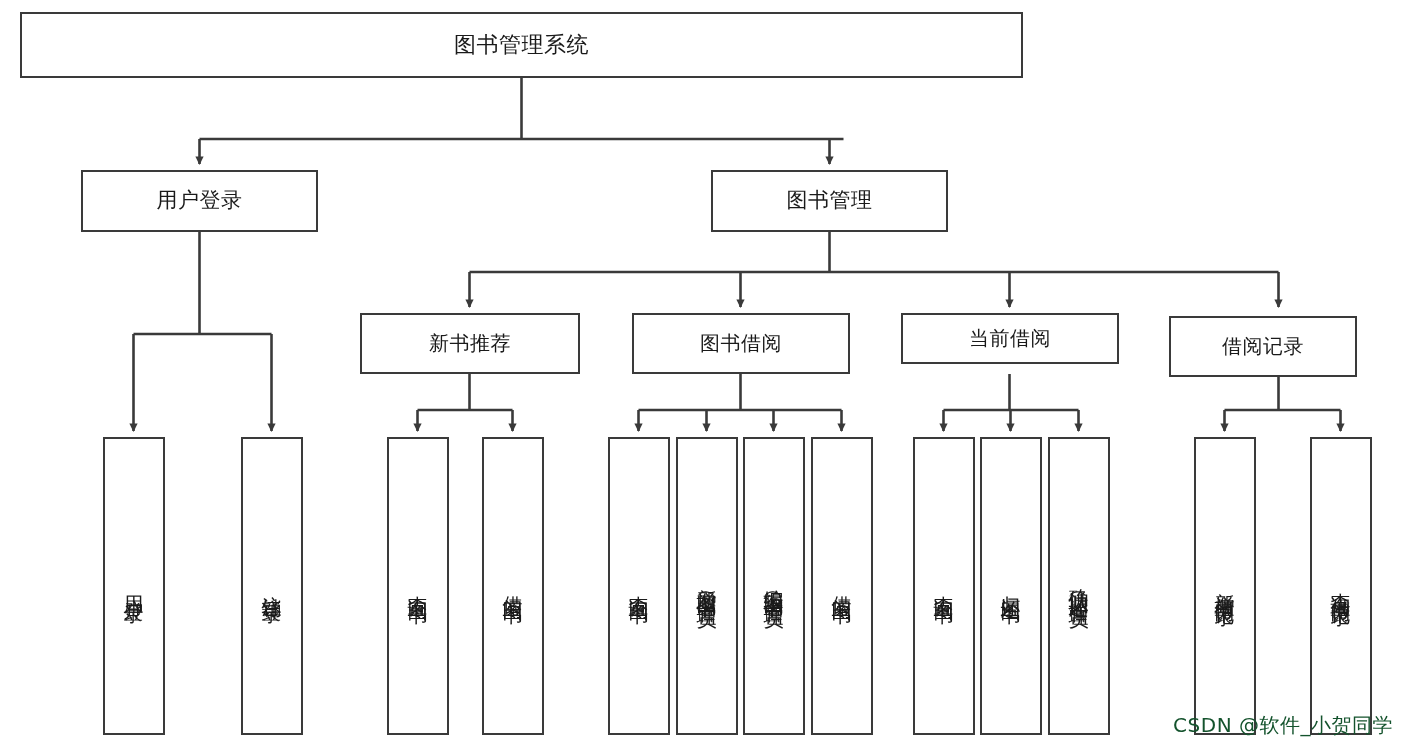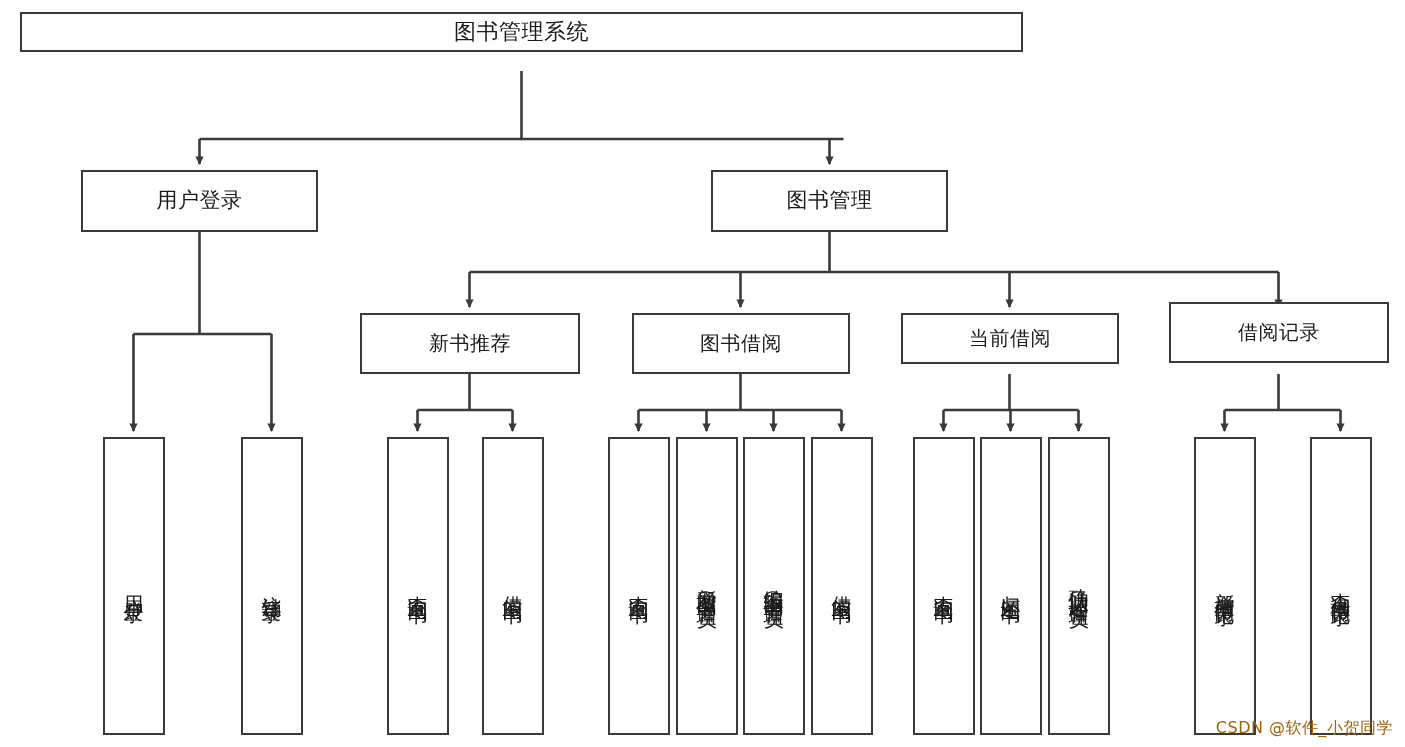--- a/index.html
+++ b/index.html
@@ -61,22 +61,22 @@
     text-orientation: upright;
     letter-spacing: 3px;
     line-height: 1;
     max-height: 100%;
     white-space: normal;
   }
   #watermark {
     position: absolute;
     right: 12px;
     bottom: 8px;
-    font-size: 16px;
-    color: #a16207;
+    font-size: 20px;
+    color: #14532d;
     letter-spacing: 0.5px;
     z-index: 5;
     white-space: nowrap;
   }
 </style>
 </head>
 <body>
 
 <div id="diagram-root">
 
@@ -123,41 +123,41 @@
       <path d="M1010.5,410 L1010.5,431" marker-end="url(#arrowhead)"></path>
       <path d="M1078.5,410 L1078.5,431" marker-end="url(#arrowhead)"></path>
 
       <path d="M1278.5,374 L1278.5,410"></path>
       <path d="M1224.5,410 L1340.5,410"></path>
       <path d="M1224.5,410 L1224.5,431" marker-end="url(#arrowhead)"></path>
       <path d="M1340.5,410 L1340.5,431" marker-end="url(#arrowhead)"></path>
     </g>
   </svg>
 
-  <div class="node root" style="left:20px; top:12px; width:1003px; height:40px;">
+  <div class="node root" style="left:20px; top:12px; width:1003px; height:66px;">
     <span class="node-label">图书管理系统</span>
   </div>
 
   <div class="node level1" style="left:81px; top:170px; width:237px; height:62px;">
     <span class="node-label">用户登录</span>
   </div>
   <div class="node level1" style="left:711px; top:170px; width:237px; height:62px;align-items:center;">
     <span class="node-label">图书管理</span>
   </div>
 
   <div class="node level2" style="left:360px; top:313px; width:220px; height:61px;">
     <span class="node-label">新书推荐</span>
   </div>
   <div class="node level2" style="left:632px; top:313px; width:218px; height:61px;">
     <span class="node-label">图书借阅</span>
   </div>
   <div class="node level2" style="left:901px; top:313px; width:218px; height:51px;">
     <span class="node-label">当前借阅</span>
   </div>
-  <div class="node level2" style="left:1169px; top:302px; width:220px; height:61px;">
+  <div class="node level2" style="left:1169px; top:316px; width:188px; height:61px;">
     <span class="node-label">借阅记录</span>
   </div>
 
   <div class="node leaf" style="left:103px; top:437px; width:62px; height:298px;">
     <span class="node-label">用户登录</span>
   </div>
   <div class="node leaf" style="left:241px; top:437px; width:62px; height:298px;">
     <span class="node-label">注销登录</span>
   </div>
 

